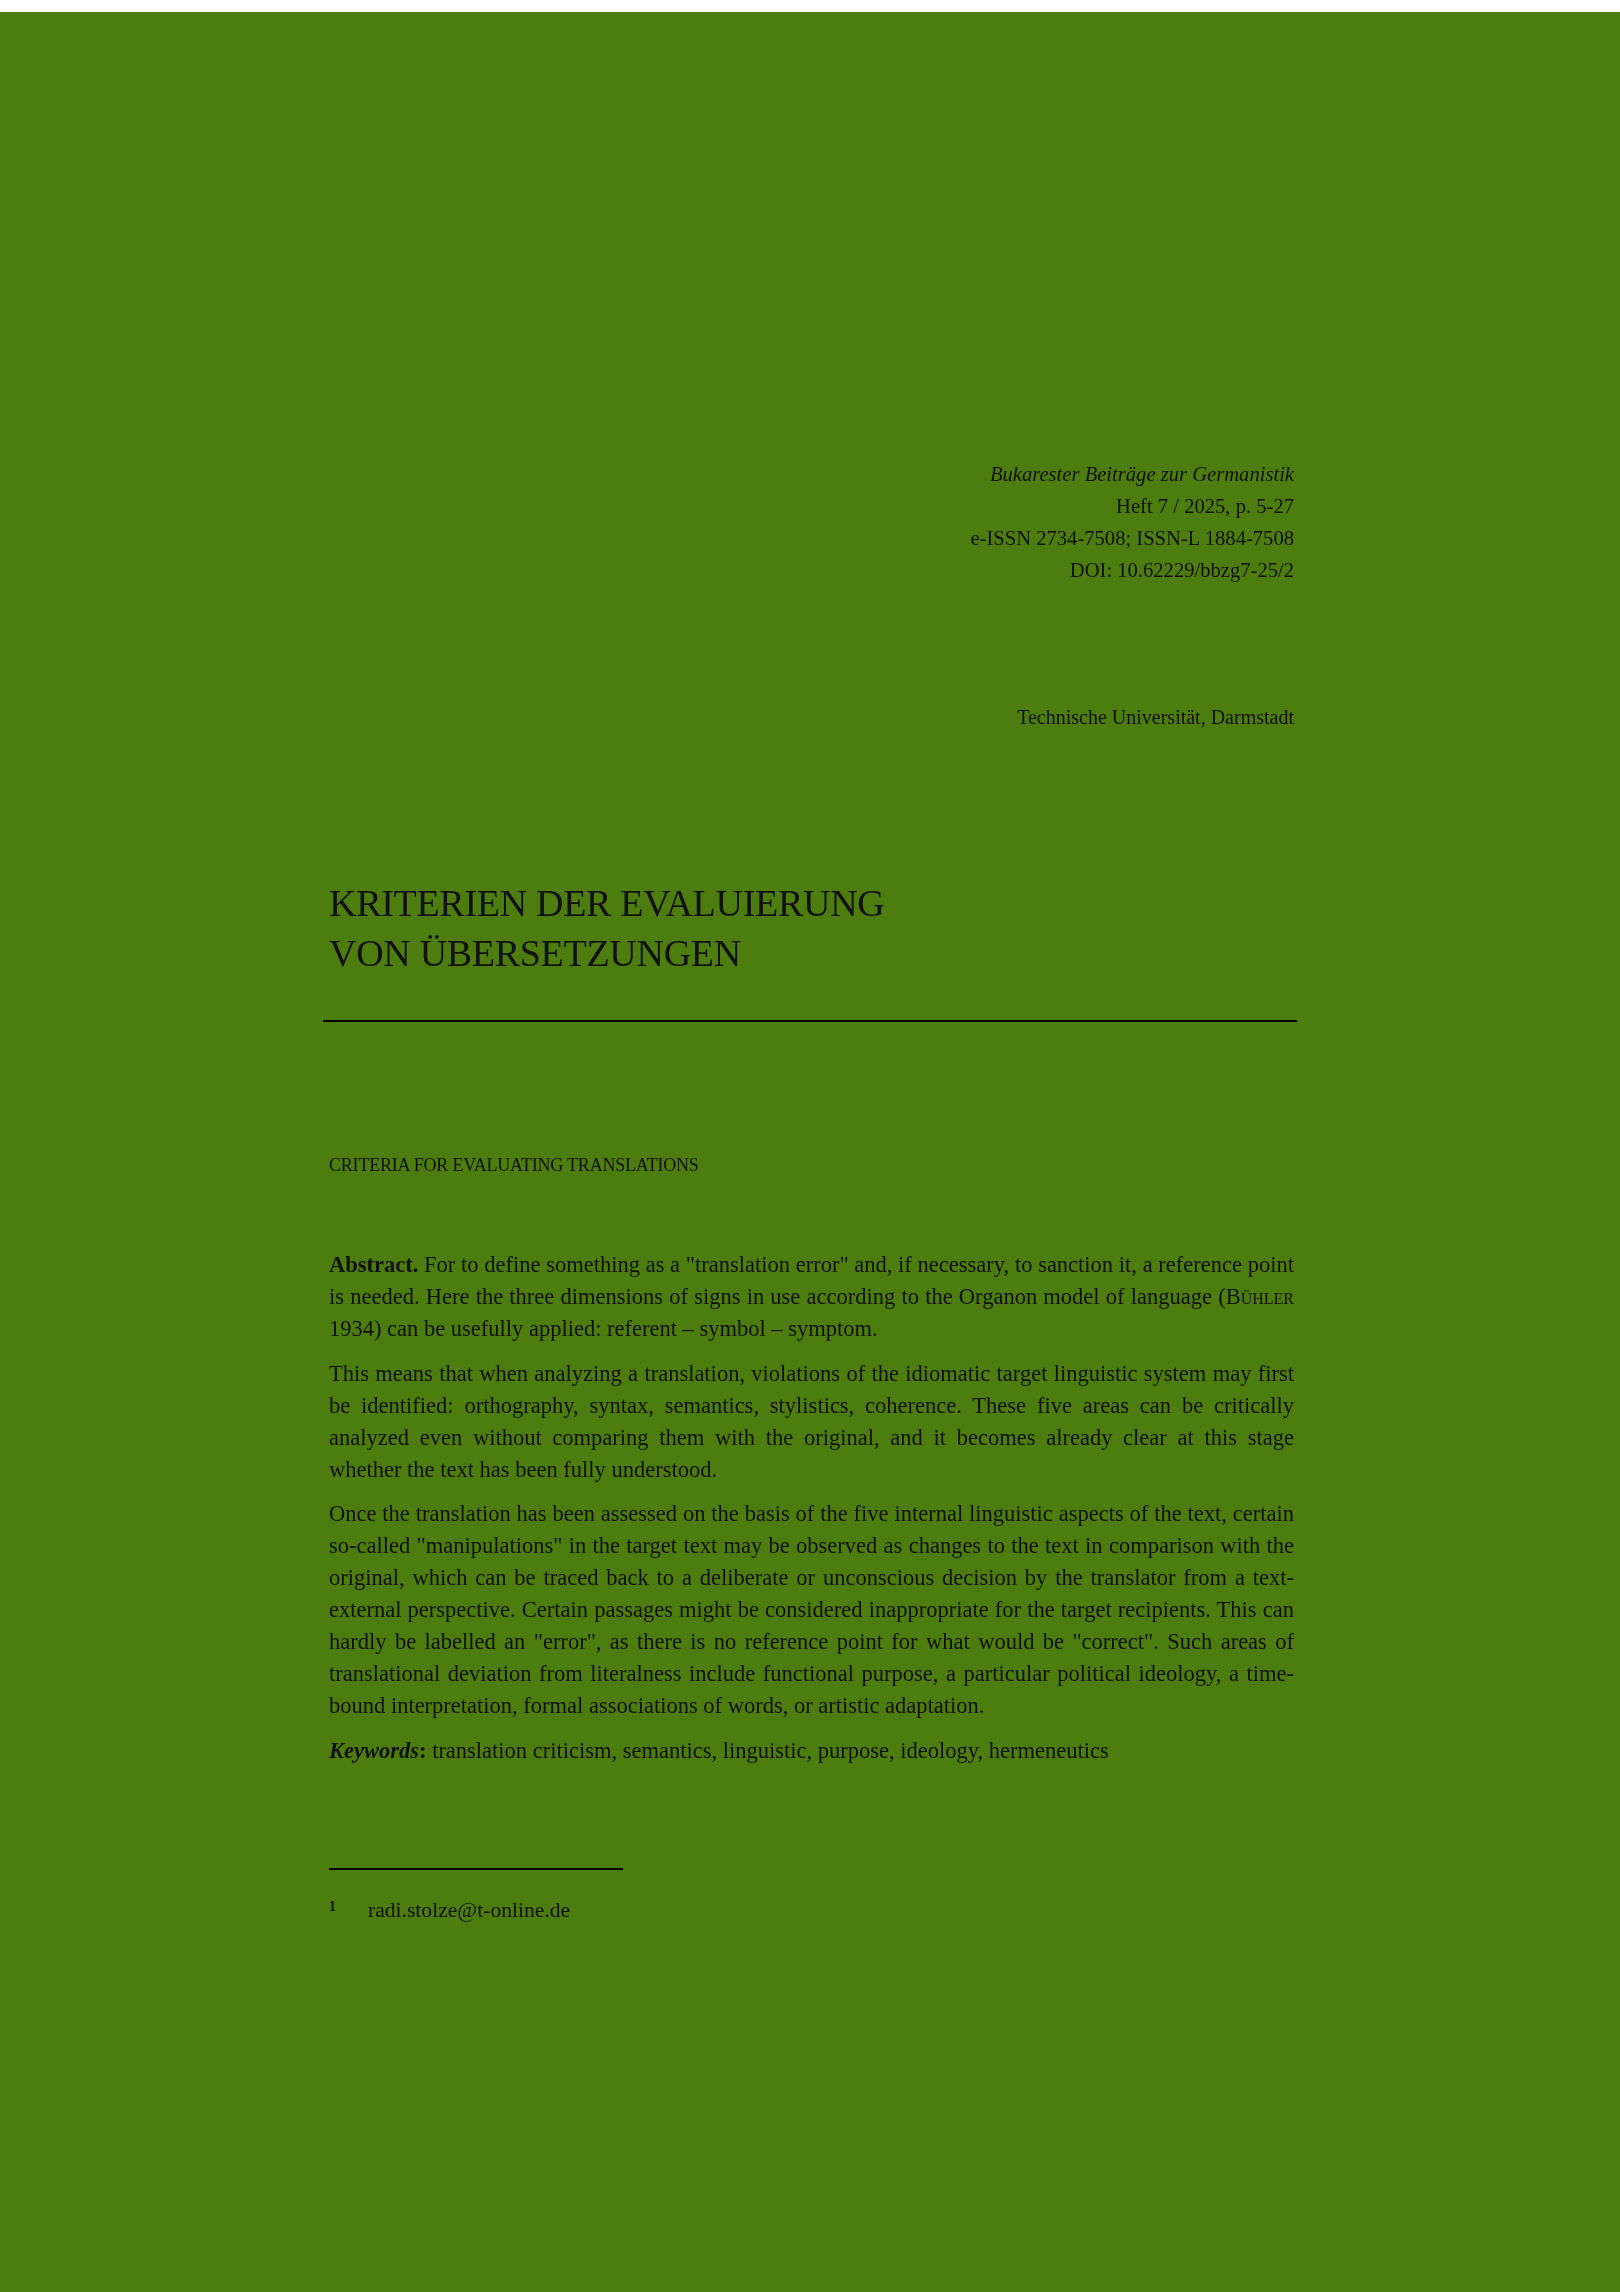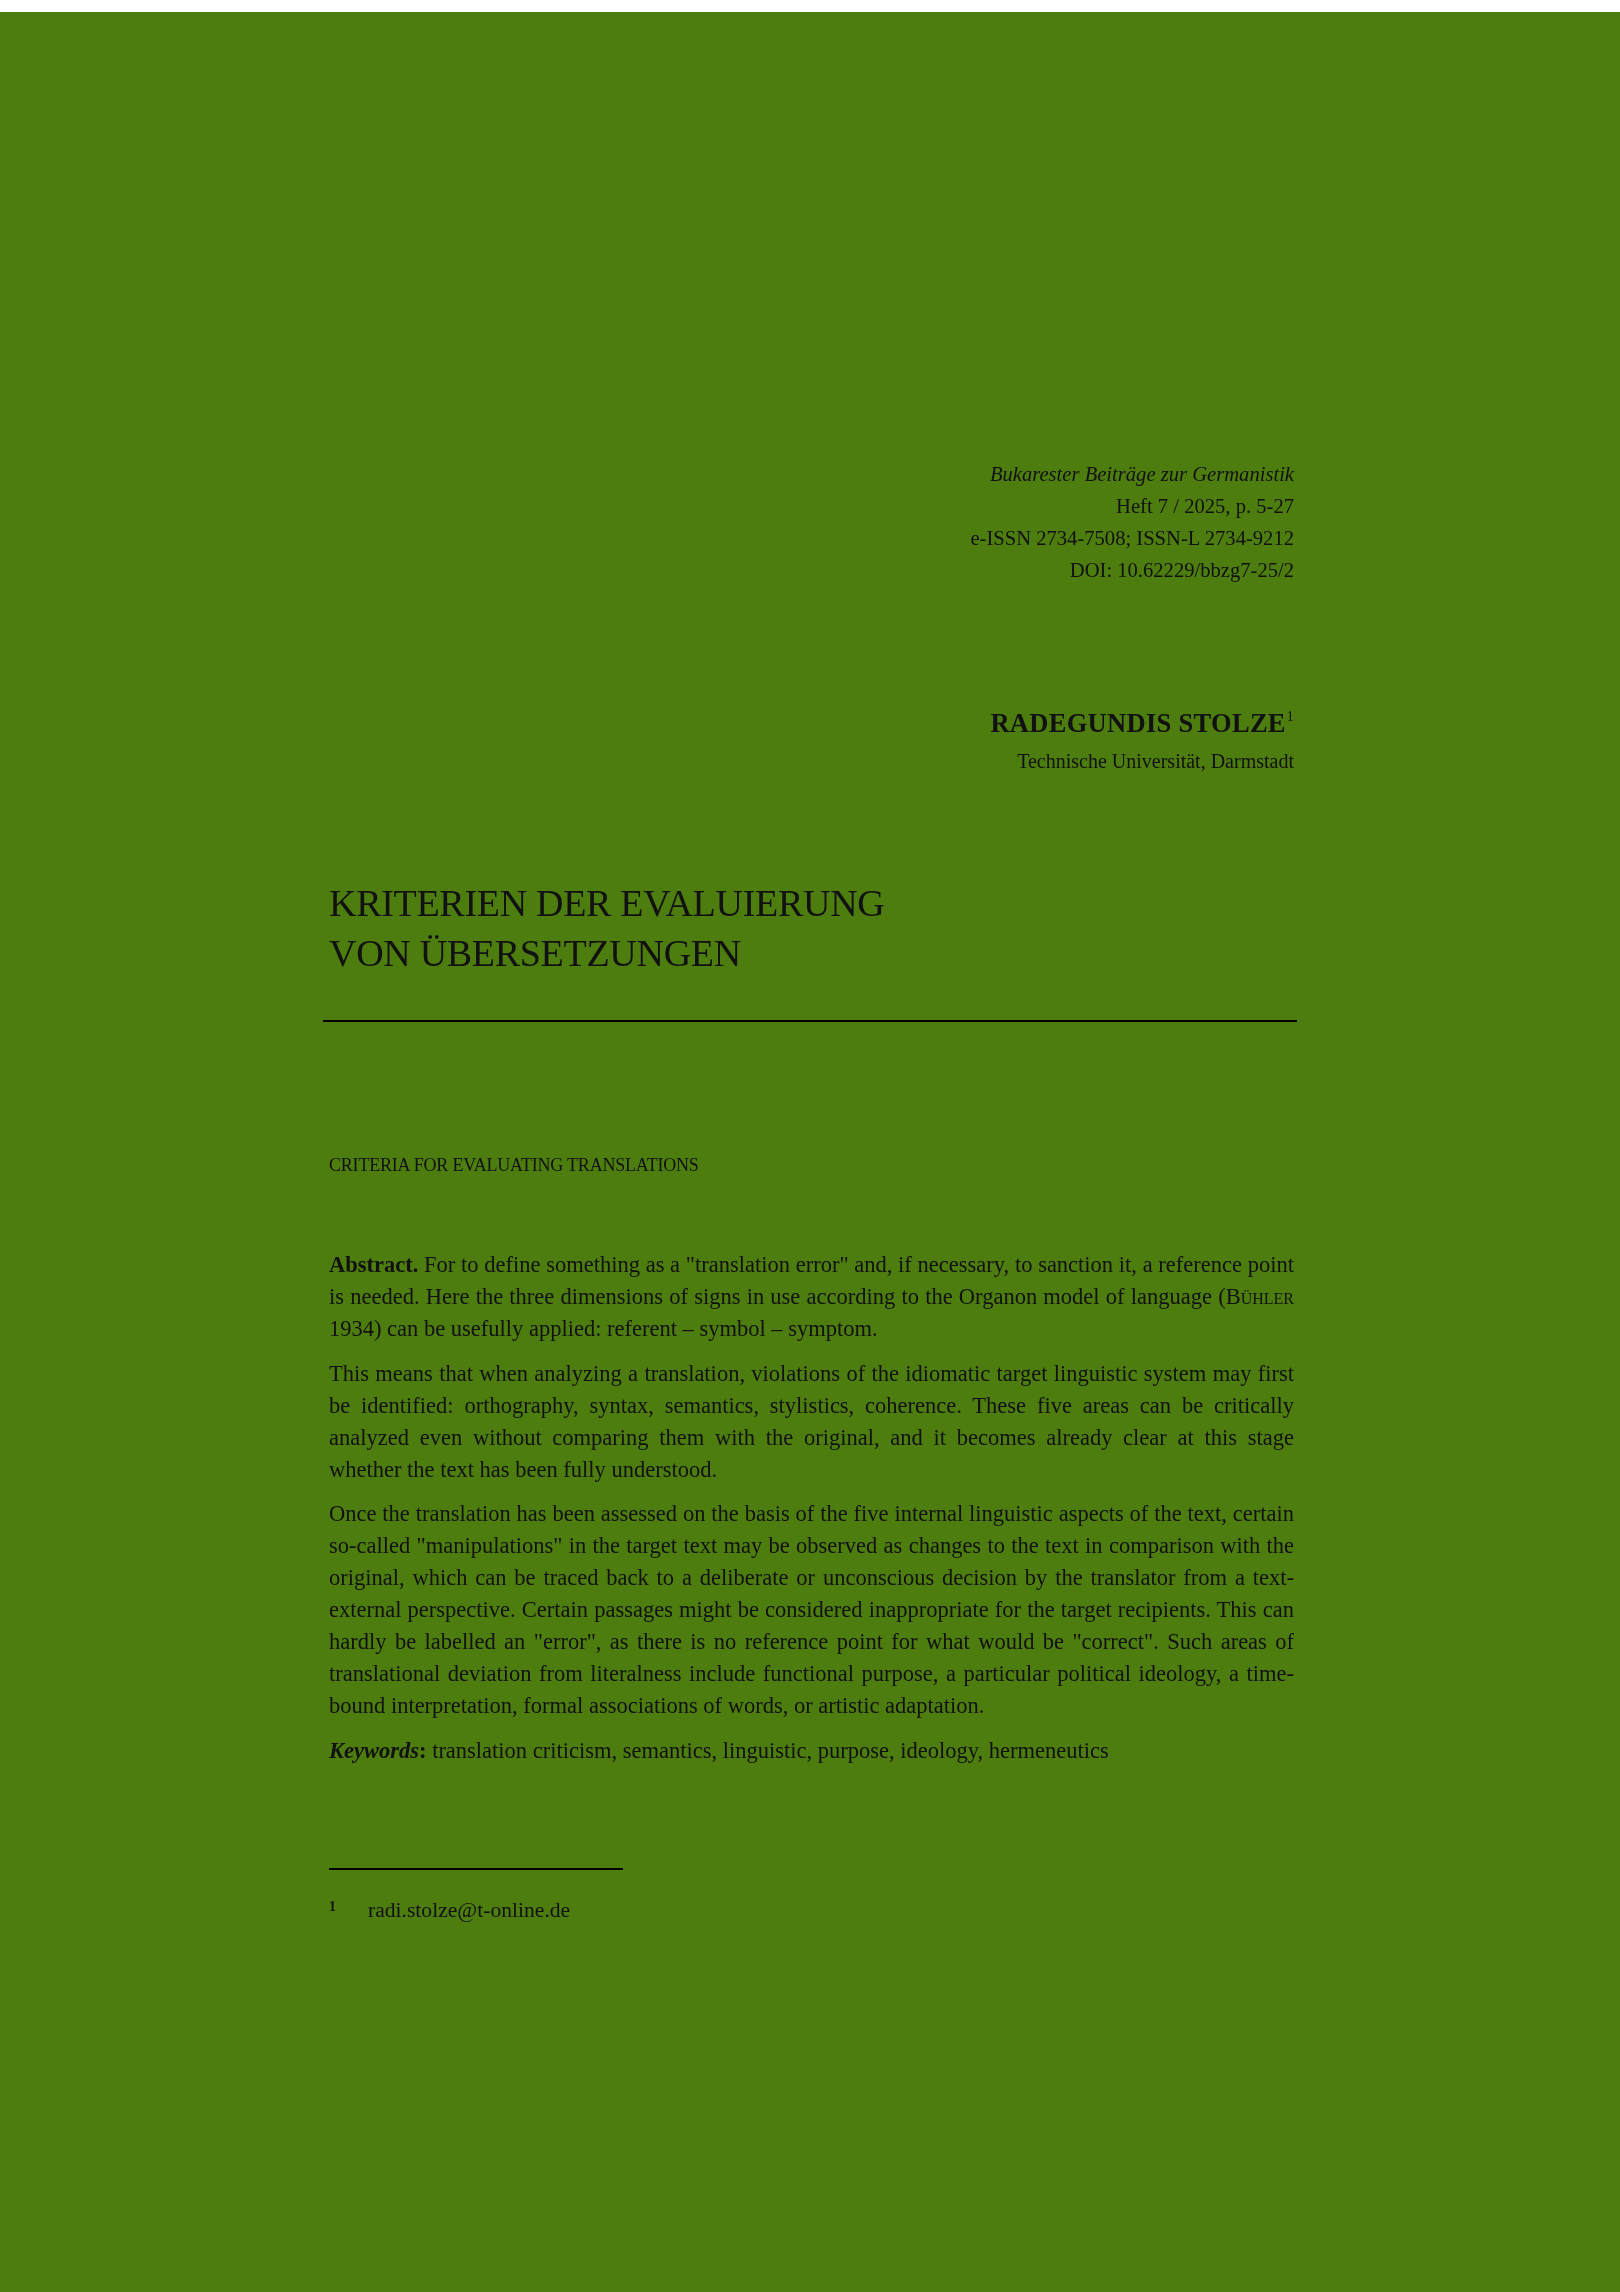--- a/index.html
+++ b/index.html
@@ -55,26 +55,25 @@
   .footnote .fn-mark { display: inline-block; width: 39px; font-size: 13.7px; vertical-align: 5.9px; font-weight: bold; }
 </style>
 </head>
 <body>
 
 <div class="page">
 
   <div class="journal-block">
     <div class="jname">Bukarester Beiträge zur Germanistik</div>
     <div>Heft 7 / 2025, p. 5-27</div>
-    <div>e-ISSN 2734-7508; ISSN-L 2734-9212</div>
+    <div>e-ISSN 2734-7508; ISSN-L 1884-7508</div>
     <div>DOI: 10.62229/bbzg7-25/2</div>
   </div>
 
   <div class="author-block">
-    <div class="author-name"><span>RADEGUNDIS STOLZE</span><sup>1</sup></div>
     <div class="affiliation">Technische Universität, Darmstadt</div>
   </div>
 
   <h1 class="title">
     <span>KRITERIEN DER EVALUIERUNG</span><br>
     <span>VON ÜBERSETZUNGEN</span>
   </h1>
   <div class="title-rule"></div>
 
   <div class="en-title">CRITERIA FOR EVALUATING TRANSLATIONS</div>

